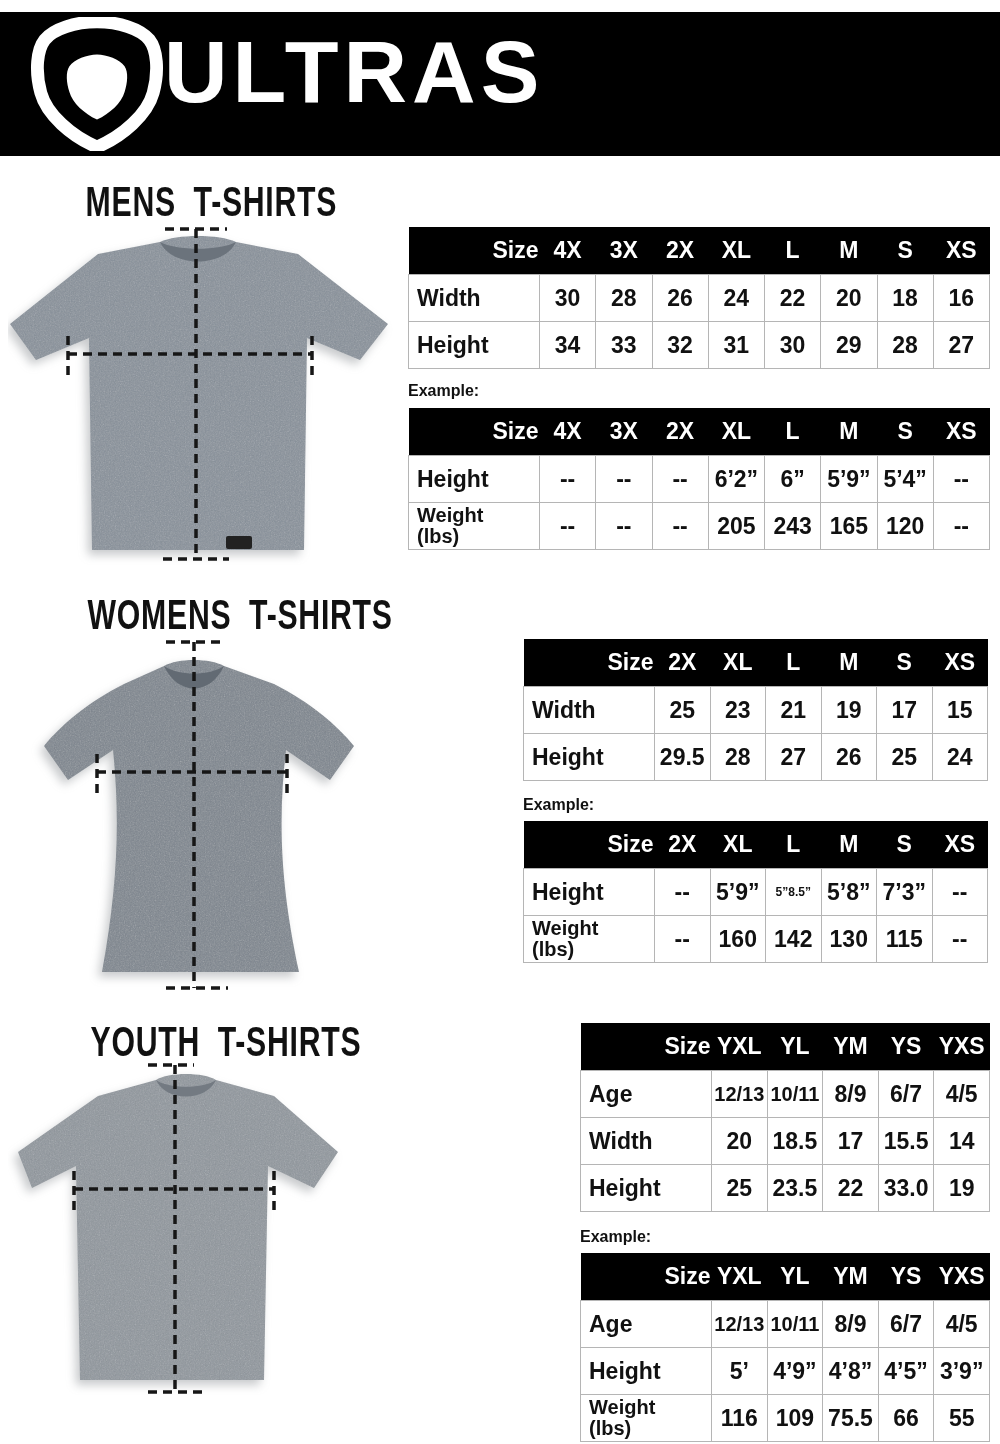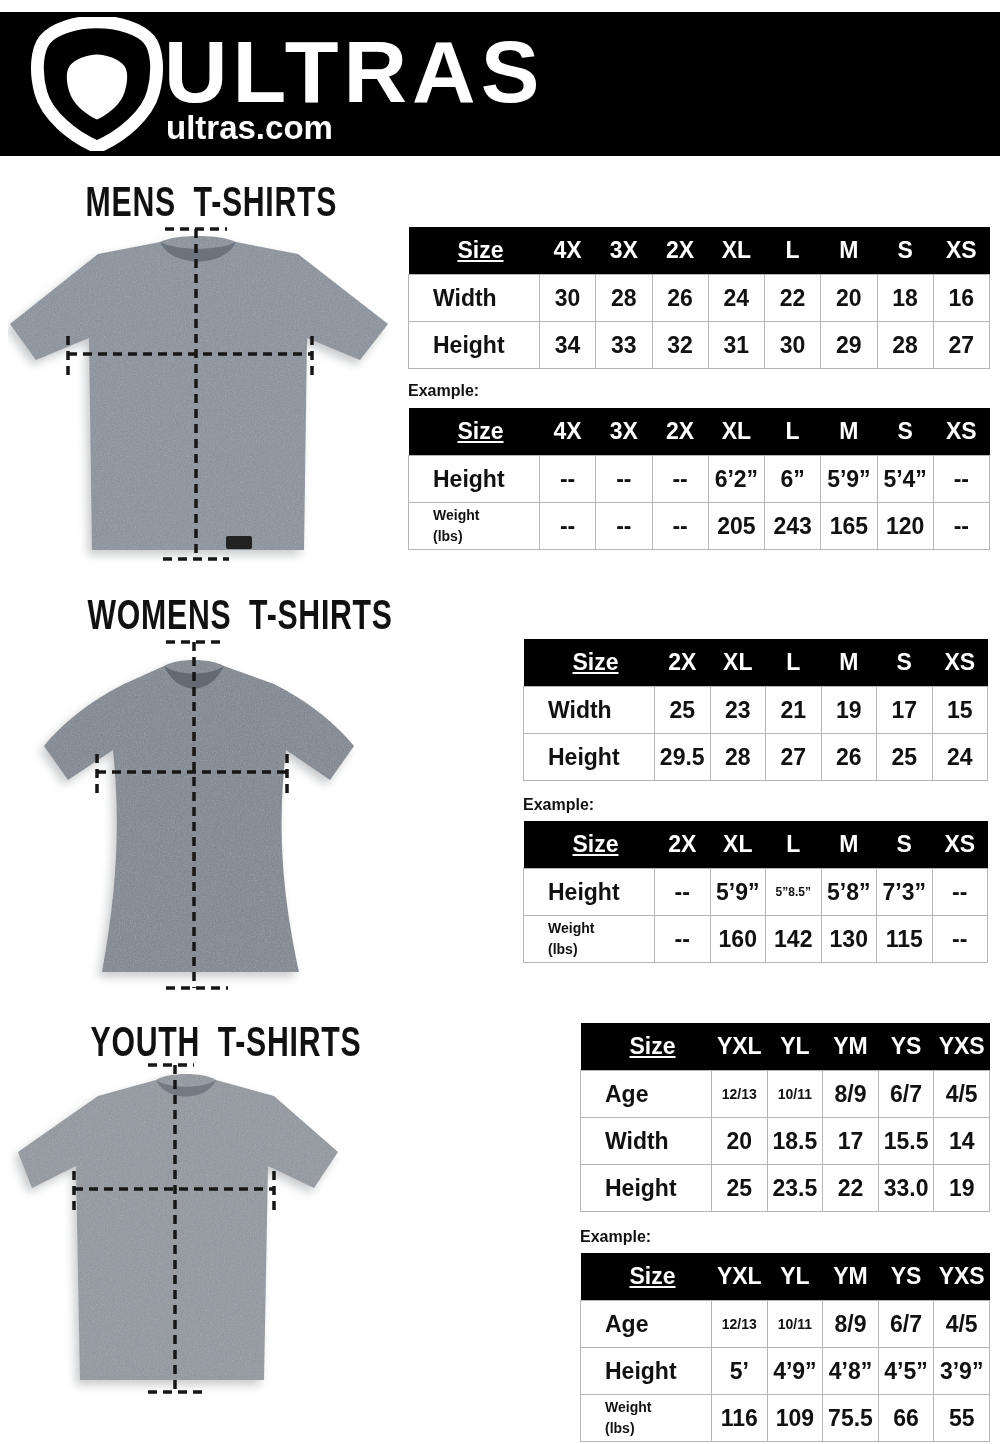--- a/index.html
+++ b/index.html
@@ -26,26 +26,26 @@
   .fig-mens{left:8px;top:212px;width:390px;height:350px;}
   .fig-womens{left:28px;top:622px;width:340px;height:365px;}
   .fig-youth{left:8px;top:1046px;width:350px;height:345px;}
   .body-g{filter:drop-shadow(-4px 5px 5px rgba(96,102,108,0.35));}
 
   
   table.size-table{position:absolute;border-collapse:collapse;table-layout:fixed;
                    font-family:"Liberation Sans",sans-serif;}
   table.size-table th{background:#000;color:#fff;font-size:23px;font-weight:700;height:45px;
                       text-align:center;border:none;}
-  table.size-table th:first-child{text-align:center;padding-left:14px;width:116px;text-decoration:underline;}
+  table.size-table th:first-child{text-align:right;padding-left:14px;width:116px;}
   table.size-table td{border:1px solid #b5b5b5;font-size:23px;font-weight:700;color:#111;
                       text-align:center;height:44px;background:#fff;}
-  table.size-table td.row-label{text-align:left;padding-left:24px;}
-  table.size-table td.two-line{white-space:pre-line;font-size:14px;line-height:21px;}
-  table.size-table td.sm{font-size:14px;}
+  table.size-table td.row-label{text-align:left;padding-left:8px;}
+  table.size-table td.two-line{white-space:pre-line;font-size:20px;line-height:21px;}
+  table.size-table td.sm{font-size:20px;}
   table.size-table td.xs{font-size:12px;}
   .t-mens1{left:408px;top:215px;width:582px;}
   .t-mens2{left:408px;top:396px;width:582px;}
   .t-womens1{left:523px;top:627px;width:465px;}
   .t-womens2{left:523px;top:809px;width:465px;}
   .t-youth1{left:580px;top:1011px;width:410px;}
   .t-youth2{left:580px;top:1241px;width:410px;}
 
   .example-label{position:absolute;font-size:16px;line-height:24px;font-weight:700;color:#111;}
   .ex-mens{left:408px;top:367px;}
@@ -60,21 +60,20 @@
 <div class="canvas">
 
   <div class="header">
     <svg class="logo" viewBox="0 0 140 136">
       <path d="M70,5 C92,5 114,12 123,23 C131,33 133,55 127,77 C121,99 96,121 70,132
                C44,121 19,99 13,77 C7,55 9,33 17,23 C26,12 48,5 70,5 Z" fill="none" stroke="#ffffff" stroke-width="13"></path>
       <path d="M70,38 C80,38 93,43 98,50 C102,56 101,67 98,76 C95,87 83,98 70,104
                C57,98 45,87 42,76 C39,67 38,56 42,50 C47,43 60,38 70,38 Z" fill="#ffffff"></path>
     </svg>
     <div class="brand">ULTRAS</div>
-    <div class="website">ultras.com</div>
   </div>
 
   <div class="section-title t-mens-title">MENS T-SHIRTS</div>
   <div class="section-title t-womens-title">WOMENS T-SHIRTS</div>
   <div class="section-title t-youth-title">YOUTH T-SHIRTS</div>
 
   <svg class="fig fig-mens" viewBox="0 0 390 350">
     <defs>
       <filter id="heather" x="-5%" y="-5%" width="110%" height="110%">
         <feTurbulence type="fractalNoise" baseFrequency="0.8" numOctaves="3" seed="7" result="noise"></feTurbulence>

